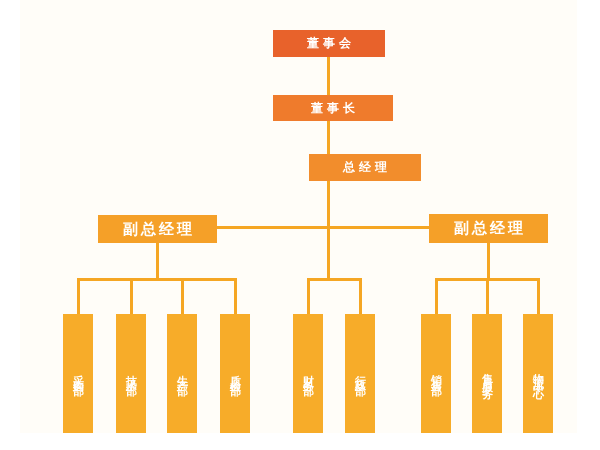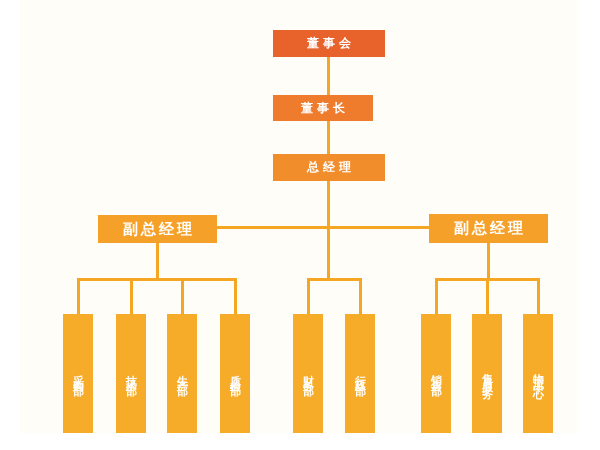--- a/index.html
+++ b/index.html
@@ -31,21 +31,21 @@
     justify-content: center;
     color: var(--node_text, #ffffff);
     font-weight: bold;
     font-size: 12px;
     letter-spacing: 4px;
     text-indent: 4px;
     white-space: nowrap;
   }
   .lvl1 { background: var(--level1, #e8622b); text-align: center; }
   .lvl2 { background: var(--level2, #ef7b2c); }
-  .lvl3 { background: var(--level3, #f28d2c); }
+  .lvl3 { background: var(--level3, #f28d2c); margin-left: 36px; }
   .lvl4 { background: var(--level4, #f5a028); font-size: 15px; letter-spacing: 3px; text-indent: 3px; }
   .dept {
     position: absolute;
     top: 314px;
     width: 30px;
     height: 119px;
     background: var(--level5, #f7ac29);
     display: flex;
     align-items: center;
     justify-content: center;
@@ -84,21 +84,21 @@
   <div class="line" style="left:359px; top:278px; width:3px; height:36px;"></div>
 
   <div class="line" style="left:435px; top:278px; width:105px; height:3px;"></div>
   <div class="line" style="left:435px; top:278px; width:3px; height:36px;"></div>
   <div class="line" style="left:486px; top:278px; width:3px; height:36px;"></div>
   <div class="line" style="left:537px; top:278px; width:3px; height:36px;"></div>
 
   <div class="node lvl1" style="left:273px; top:30px;  width:112px; height:27px;">
     <span>董事会</span>
   </div>
-  <div class="node lvl2" style="left:273px; top:95px;  width:100px; height:26px;">
+  <div class="node lvl2" style="left:273px; top:95px;  width:120px; height:26px;">
     <span>董事长</span>
   </div>
   <div class="node lvl3" style="left:273px; top:154px; width:112px; height:27px;">
     <span>总经理</span>
   </div>
   <div class="node lvl4" style="left:98px;  top:215px; width:119px; height:28px;">
     <span>副总经理</span>
   </div>
   <div class="node lvl4" style="left:429px; top:214px; width:119px; height:29px;">
     <span>副总经理</span>

